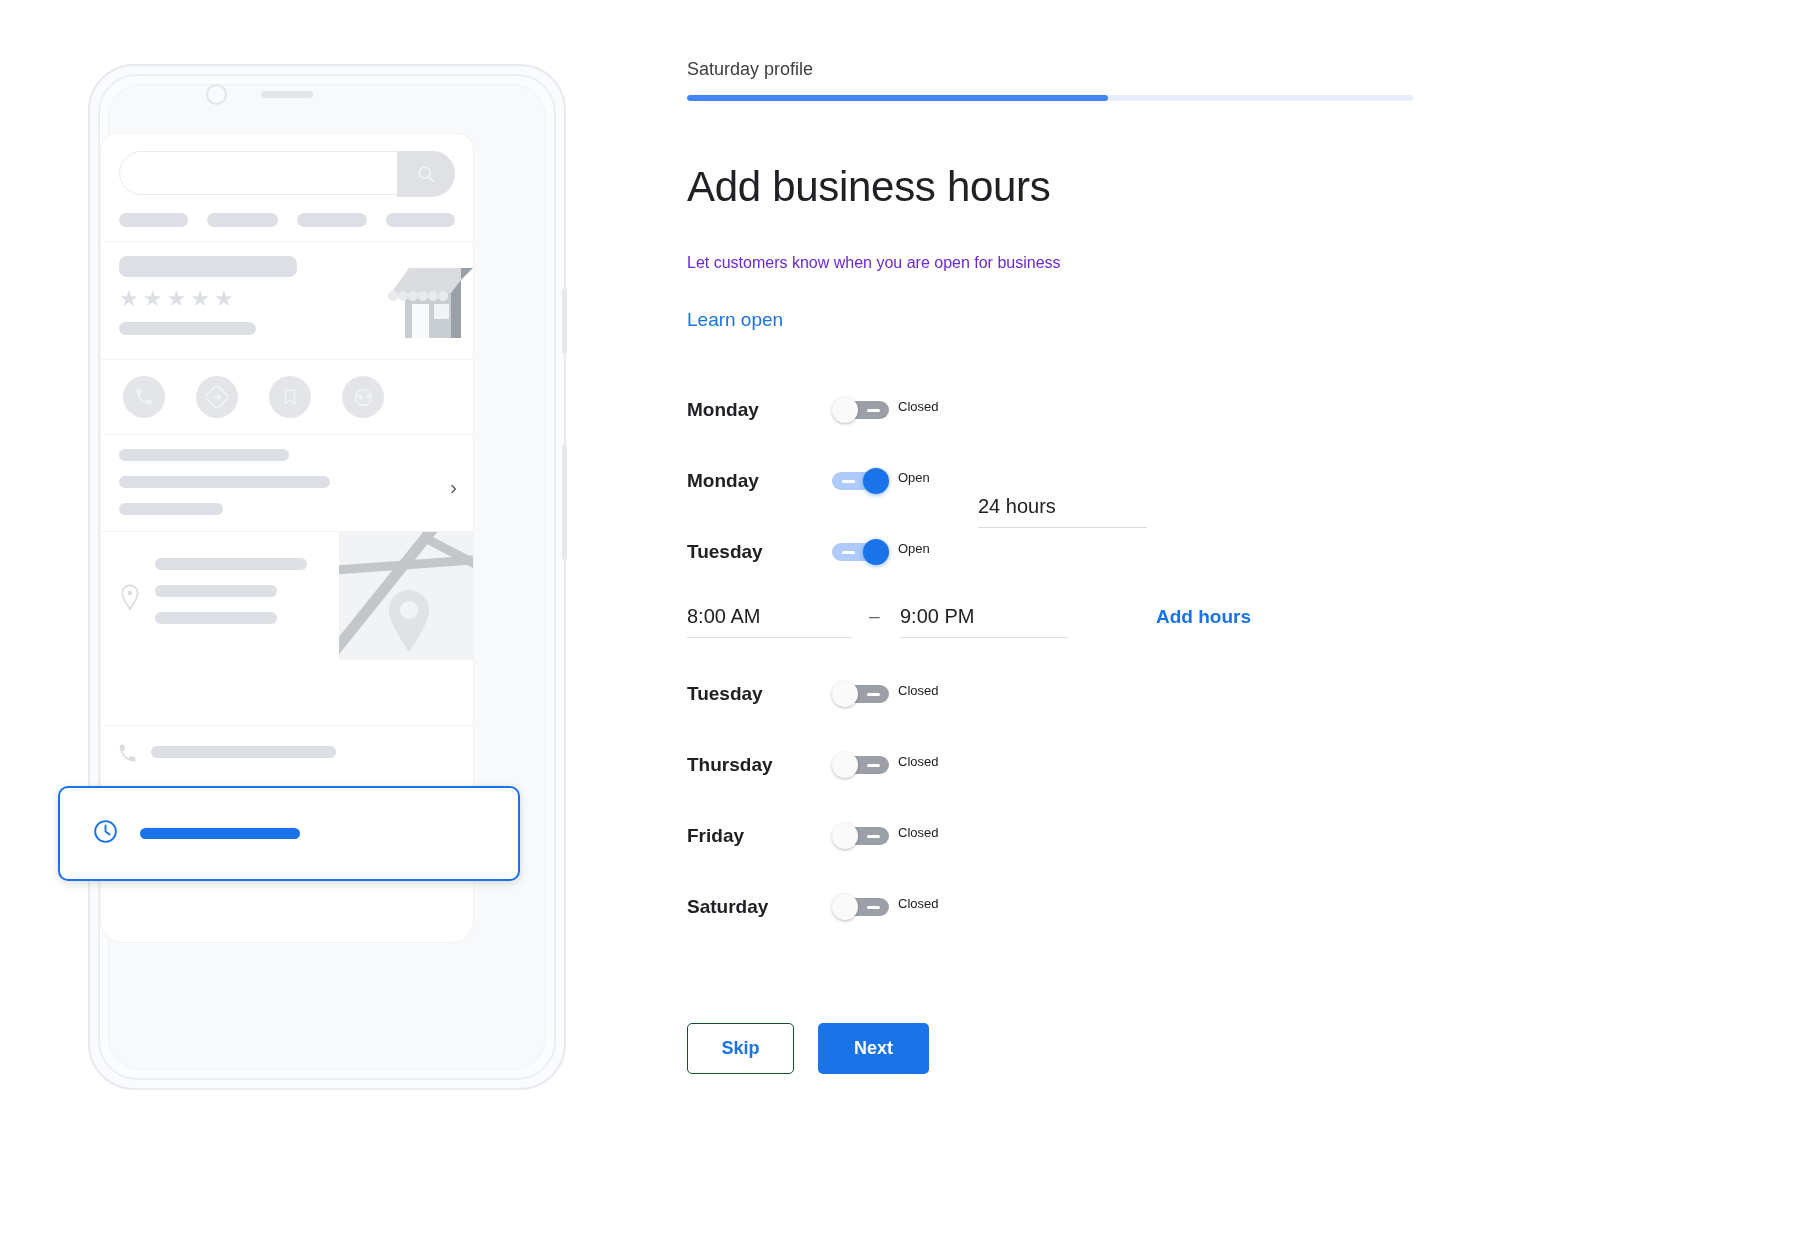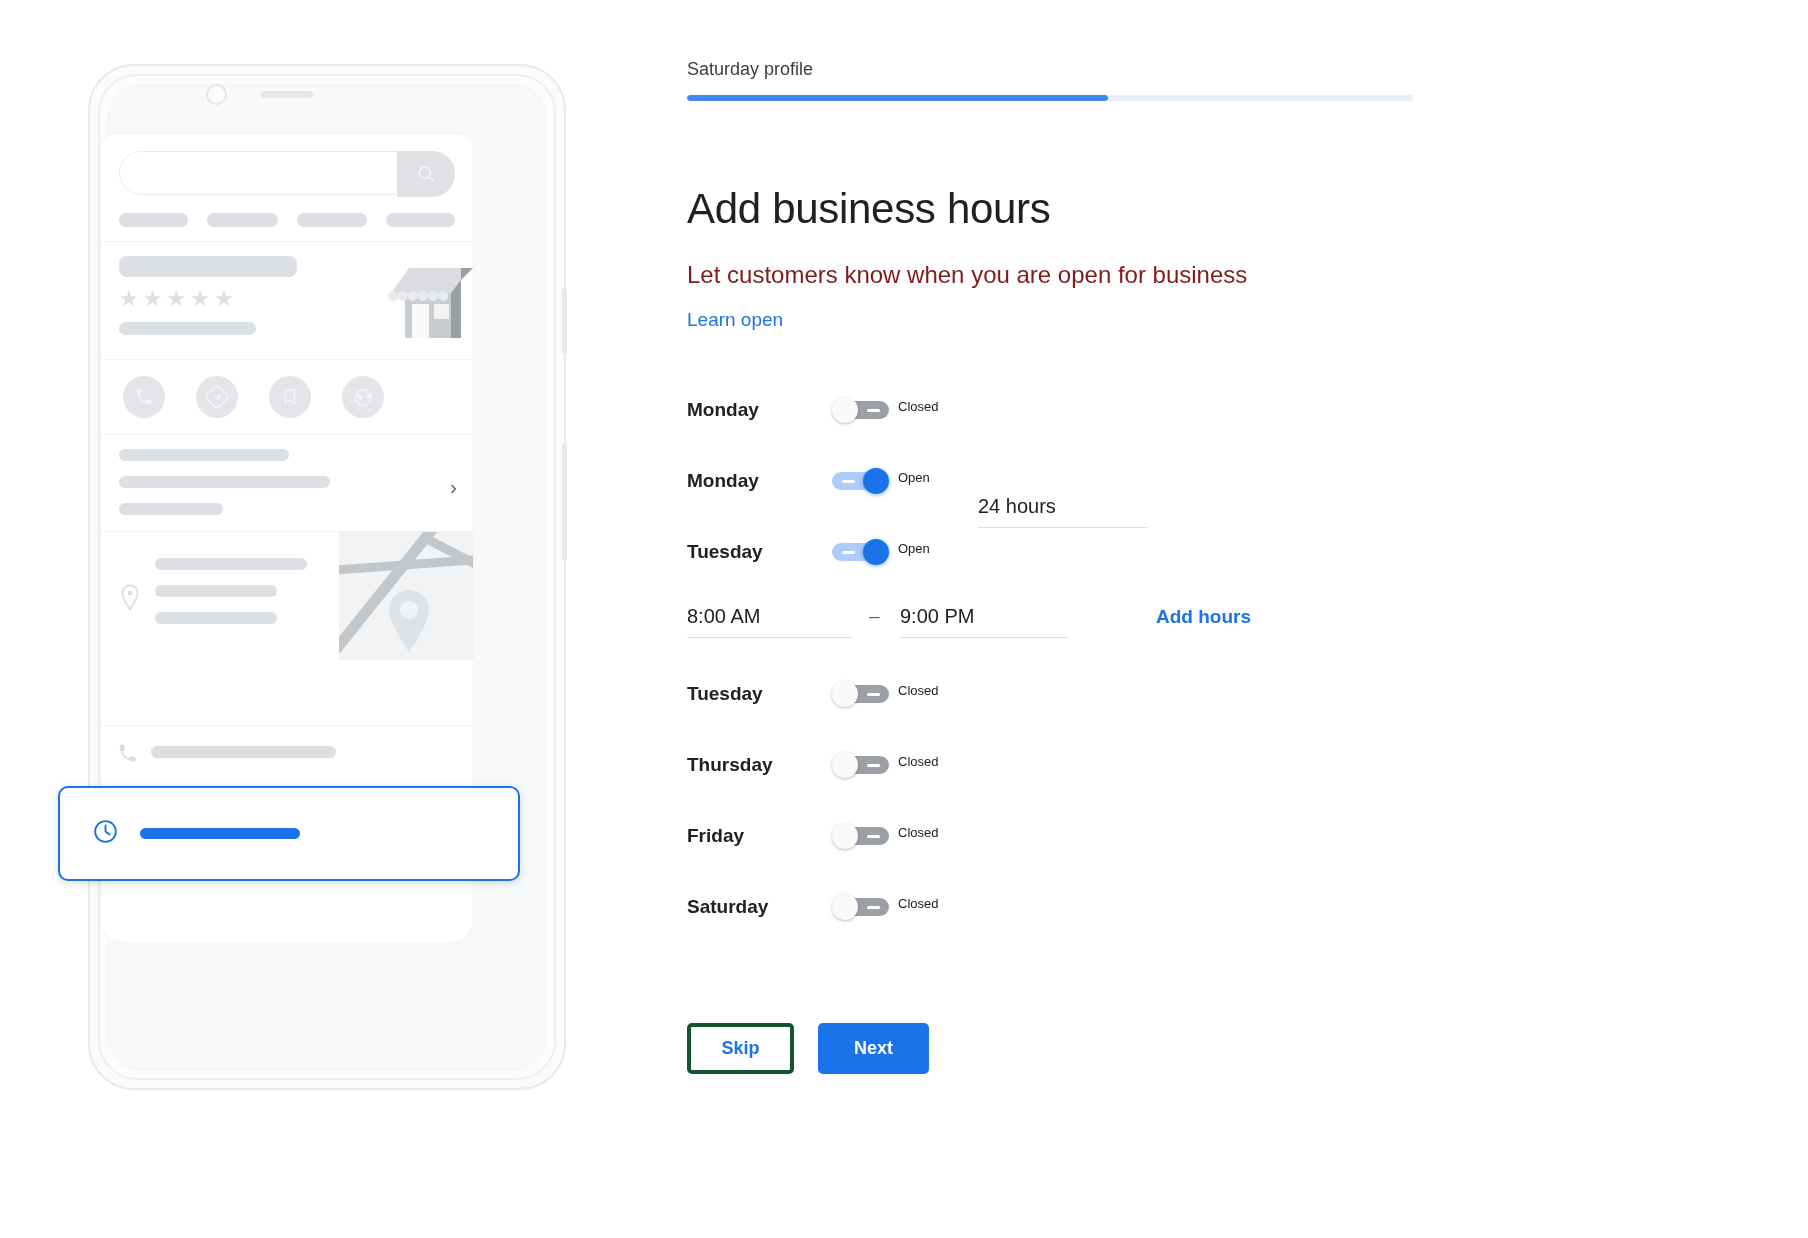--- a/index.html
+++ b/index.html
@@ -128,22 +128,22 @@
   .form { position:absolute; left:687px; top:0; width:1121px; height:1238px; }
 
   .step-label { position:absolute; left:0; top:59px; font-size:18px; color:#3c4043; }
   .progress-track {
     position:absolute; left:0; top:95px; width:726px; height:6px;
     background:#e8eefb; border-radius:3px; overflow:hidden;
   }
   .progress-fill { height:6px; background:#4285f4; border-radius:3px; }
 
   .title { position:absolute; left:0; top:163px; font-size:42px; font-weight:400;
-           color:#202124; letter-spacing:-0.3px;margin-top:22px; }
-  .subtitle { position:absolute; left:0; top:261px; font-size:24px; color:#7f1d1d; }
+           color:#202124; letter-spacing:-0.3px; }
+  .subtitle { position:absolute; left:0; top:254px; font-size:16px; color:#6d28d9; }
   .learn-more { position:absolute; left:0; top:309px; font-size:19px; color:#1a73e8;
                 text-decoration:none; cursor:pointer; }
 
   .days { position:absolute; left:0; top:385px; width:700px; }
   .dayrow { position:relative; height:71px; }
   .dayrow.tall { height:142px; }
   .dayname { position:absolute; left:0; top:14px; font-size:19px; font-weight:bold; color:#202124; }
 
   .toggle { position:absolute; left:145px; top:12px; width:57px; height:26px; cursor:pointer; }
   .toggle .track {
@@ -173,21 +173,21 @@
   .f-24h  { left:291px; top:11px; width:169px;margin-top:28px; }
   .f-open { left:0;   top:78px; width:165px; }
   .f-close{ left:213px; top:78px; width:168px; }
   .dashsep { position:absolute; left:182px; top:78px; font-size:19px; color:#5f6368; }
   .add-hours { position:absolute; left:469px; top:79px; font-size:19px; color:#1a73e8;
                font-weight:bold; text-decoration:none; cursor:pointer; }
 
   .btnrow { position:absolute; left:0; top:1023px; display:flex; gap:24px; }
   .btn { height:51px; border-radius:5px; font-size:18px; font-weight:bold;
          font-family:"Liberation Sans", sans-serif; cursor:pointer; }
-  .btn-skip { width:107px; background:#fff; border:4px solid #14532d; color:#1a73e8; }
+  .btn-skip { width:107px; background:#fff; border:1px solid #14532d; color:#1a73e8; }
   .btn-next { width:111px; background:#1a73e8; border:none; color:#fff; }
 </style>
 </head>
 <body>
 
 <div class="page">
 
   <div class="phone-area">
 
     <div class="phone-outer">

